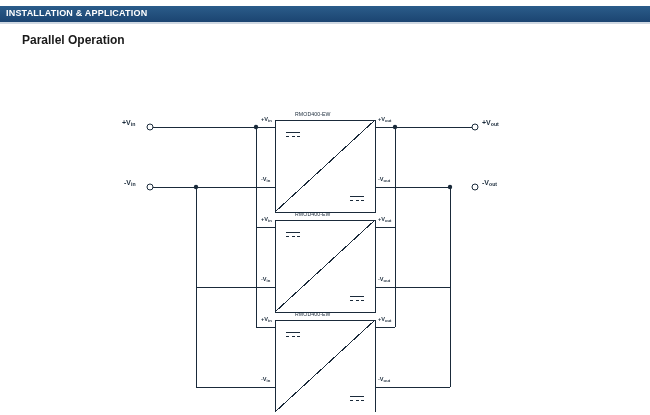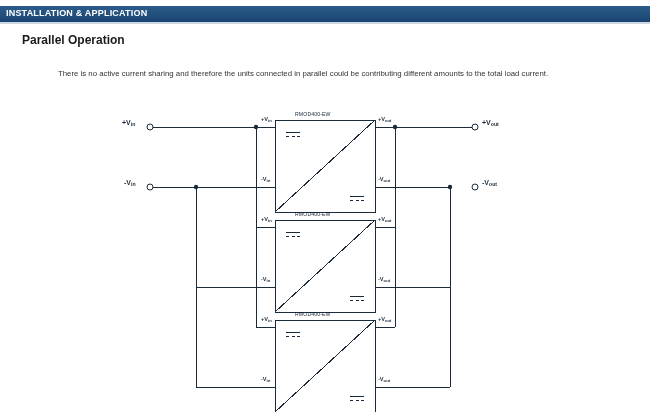--- a/index.html
+++ b/index.html
@@ -116,21 +116,20 @@
 <body>
 
 <div id="page">
 
   <div class="header-bar">
     <div class="title">INSTALLATION &amp; APPLICATION</div>
   </div>
   <div class="header-underline"></div>
 
   <div class="section-title">Parallel Operation</div>
-  <div class="para l2">There is no active current sharing and therefore the units connected in parallel could be contributing different amounts to the total load current.</div>
 
   <div id="schematic">
 
     <svg width="520" height="320" viewBox="0 0 520 320" xmlns="http://www.w3.org/2000/svg">
       <g stroke="#1a2a3a" stroke-width="1" fill="none" shape-rendering="crispEdges">
 
         <rect x="155" y="28" width="100" height="92"></rect>
         <line x1="155" y1="120" x2="255" y2="28"></line>
 
         <rect x="155" y="128" width="100" height="92"></rect>

